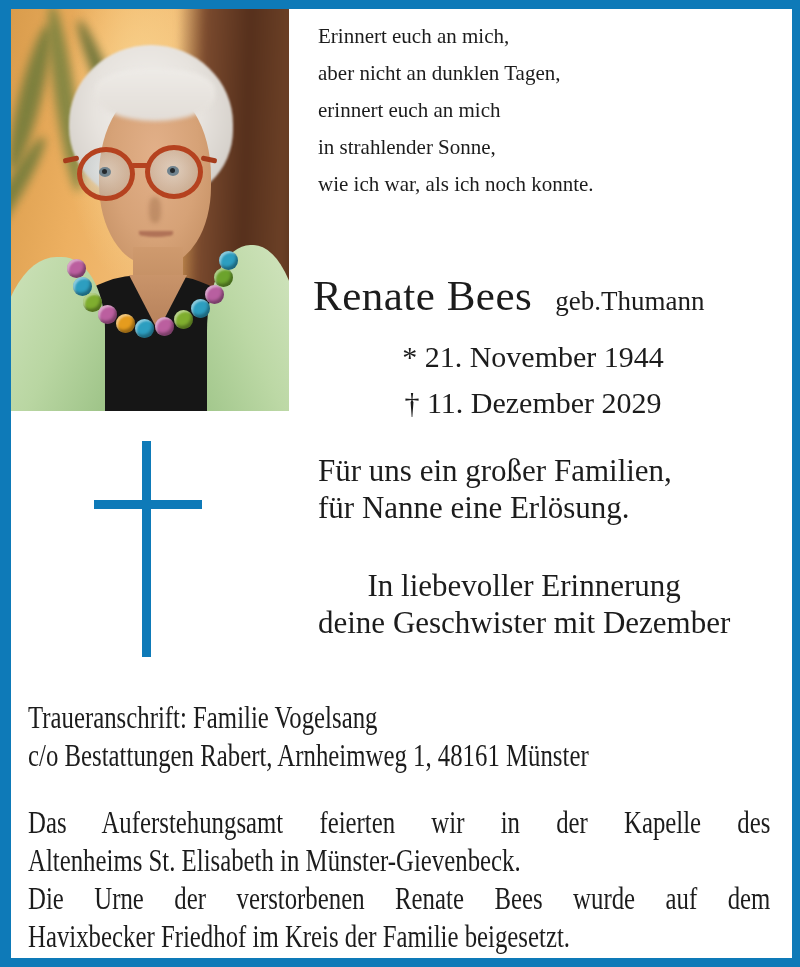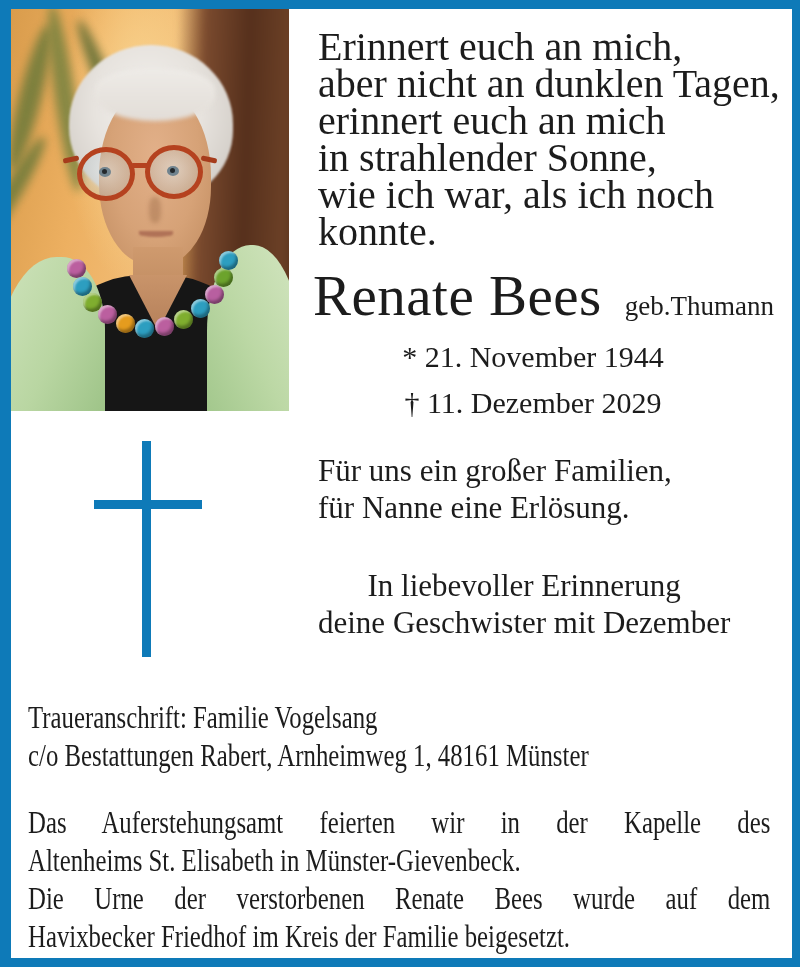--- a/index.html
+++ b/index.html
@@ -81,23 +81,23 @@
   .b6 {left:124px;top:310px;background:#2d9ec0;}
   .b7 {left:144px;top:308px;background:#bb5f9f;}
   .b8 {left:163px;top:301px;background:#7fae2f;}
   .b9 {left:180px;top:290px;background:#2d9ec0;}
   .b10{left:194px;top:276px;background:#b85fa0;}
   .b11{left:203px;top:259px;background:#6ca32c;}
   .b12{left:208px;top:242px;background:#2d9ec0;}
 
   
   .serif{font-family:"Liberation Serif","DejaVu Serif",serif;color:var(--ink);}
-  .poem{position:absolute;left:318px;top:28px;font-size:40px;line-height:37px;}
+  .poem{position:absolute;left:318px;top:18px;font-size:21px;line-height:37px;}
   .name-line{position:absolute;left:313px;top:266px;white-space:nowrap;}
-  .name-main{font-size:57px;line-height:60px;letter-spacing:.5px;text-align:right;}
+  .name-main{font-size:43px;line-height:60px;letter-spacing:.5px;text-align:right;}
   .name-maiden{font-size:27px;margin-left:23px;}
   .dates{position:absolute;left:318px;top:334px;width:430px;text-align:center;font-size:30px;line-height:46px;}
   .tribute-1{position:absolute;left:318px;top:452px;font-size:31px;line-height:37px;}
   .tribute-2{position:absolute;left:318px;top:567px;font-size:31px;line-height:37px;text-align:center;}
 
   .cross{position:absolute;left:94px;top:441px;width:108px;height:216px;z-index:6;}
   .cross .v{position:absolute;left:48px;top:0;width:9px;height:216px;background:var(--accent);}
   .cross .h{position:absolute;left:0;top:59px;width:108px;height:9px;background:var(--accent);}
 
   .condensed{transform:scaleX(0.8);transform-origin:left top;}

